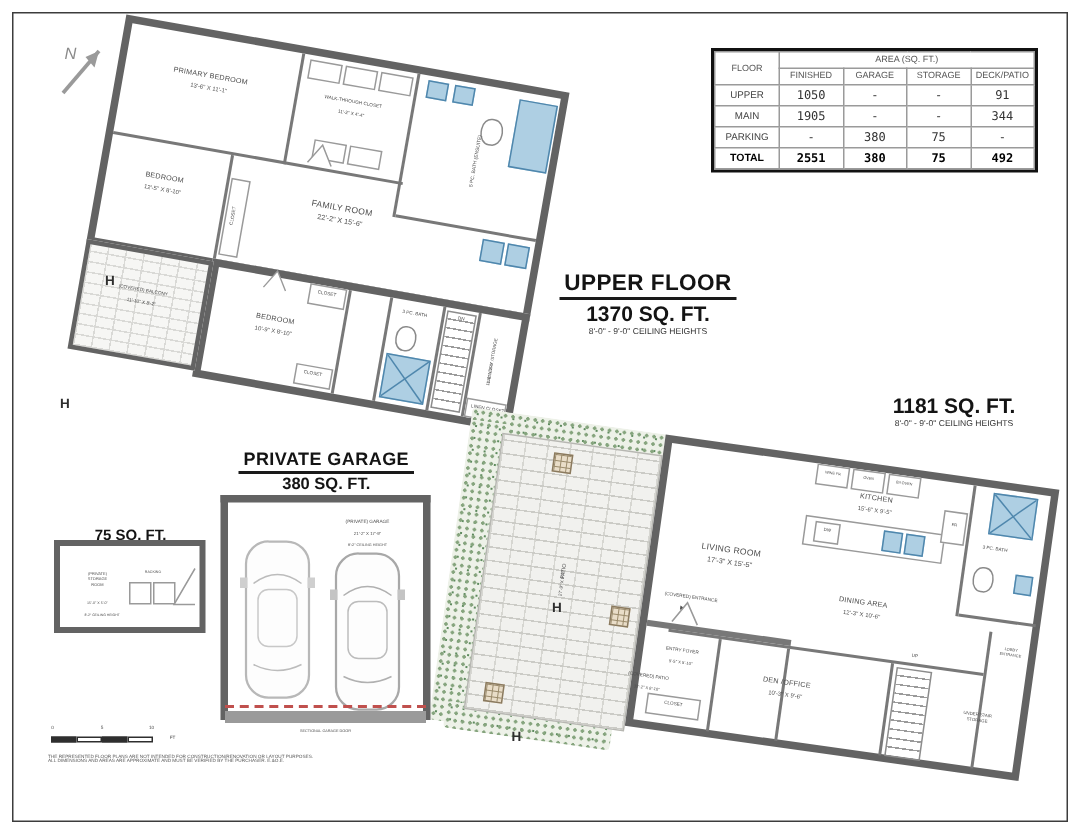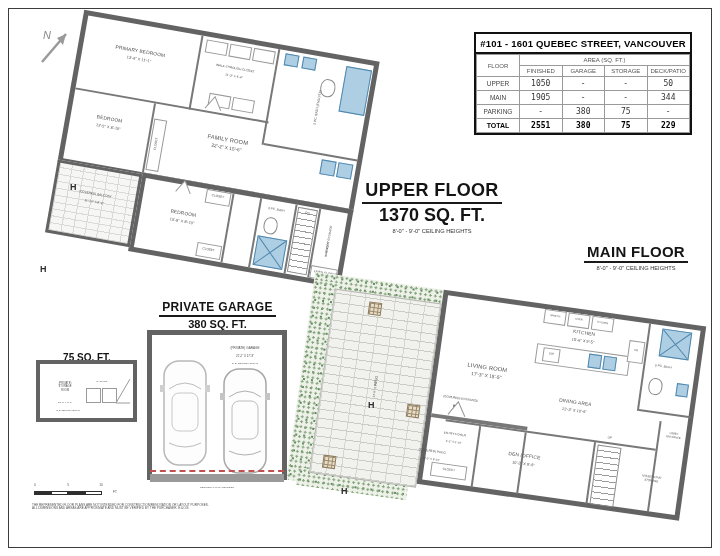--- a/index.html
+++ b/index.html
@@ -77,60 +77,59 @@
 <div class="page">
   <div class="frame"></div>
 
   <svg class="abs" style="left:30px;top:22px" width="48" height="48" viewBox="0 0 48 48">
     <line x1="12" y1="40" x2="36" y2="12" stroke="#9a9a9a" stroke-width="2.5"></line>
     <polygon points="36,12 27,16 33,23" fill="#9a9a9a"></polygon>
     <text x="13" y="17" font-size="11" fill="#8a8a8a" font-family="Liberation Sans" font-style="italic">N</text>
   </svg>
 
   <div class="area-table">
-    <div class="ttitle">#101 - 1601 QUEBEC STREET, VANCOUVER</div>
     <table>
       <tbody>
           <tr>
         <td rowspan="2" class="hdr" style="width:42px">FLOOR</td>
         <td colspan="4" class="hdr">AREA (SQ. FT.)</td>
       </tr>
       <tr>
         <td class="hdr">FINISHED</td>
         <td class="hdr">GARAGE</td>
         <td class="hdr">STORAGE</td>
         <td class="hdr">DECK/PATIO</td>
       </tr>
       <tr>
         <td class="rowlab">UPPER</td>
         <td class="num">1050</td>
         <td class="num">-</td>
         <td class="num">-</td>
-        <td class="num">50</td>
+        <td class="num">91</td>
       </tr>
       <tr>
         <td class="rowlab">MAIN</td>
         <td class="num">1905</td>
         <td class="num">-</td>
         <td class="num">-</td>
         <td class="num">344</td>
       </tr>
       <tr>
         <td class="rowlab">PARKING</td>
         <td class="num">-</td>
         <td class="num">380</td>
         <td class="num">75</td>
         <td class="num">-</td>
       </tr>
       <tr class="total">
         <td class="rowlab">TOTAL</td>
         <td class="num">2551</td>
         <td class="num">380</td>
         <td class="num">75</td>
-        <td class="num">229</td>
+        <td class="num">492</td>
       </tr>
     </tbody>
       </table>
   </div>
 
   <div class="plan-upper">
     <div class="fp" style="left:0;top:0;width:300px;height:155px"></div>
     <div class="fp" style="left:85px;top:150px;width:215px;height:80px"></div>
     <div class="fp balcony" style="left:0;top:152px;width:86px;height:74px"></div>
 
@@ -229,27 +228,28 @@
     <div class="vert" style="left:252px;top:182px;width:58px">
       <div class="t3" style="transform:rotate(-90deg) scale(.5)">LAUNDRY /STORAGE</div>
       <div class="t3" style="transform:rotate(-90deg) scale(.46)">10'-0" X 5'-6"</div>
     </div>
   </div>
 
   <div class="hmark" style="left:70px;top:182px">H</div>
   <div class="hmark" style="left:40px;top:264px">H</div>
 
   <div class="head" style="left:348px;top:180px;width:168px">
-    <div class="t" style="font-size:18px">UPPER FLOOR</div><br>
-    <div class="a" style="font-size:18px">1370 SQ. FT.</div>
+    <div class="t" style="font-size:15px">UPPER FLOOR</div><br>
+    <div class="a" style="font-size:14px">1370 SQ. FT.</div>
     <div class="c">8'-0" - 9'-0" CEILING HEIGHTS</div>
   </div>
 
   <div class="head" style="left:552px;top:243px;width:168px">
-    <div class="t" style="font-size:15px">MAIN FLOOR</div><br>
+    <br>
+    <div class="a" style="font-size:14px">1181 SQ. FT.</div>
     <div class="c">8'-0" - 9'-0" CEILING HEIGHTS</div>
   </div>
 
   <div class="plan-main">
 
     <div class="green" style="left:0;top:0;width:150px;height:16px"></div>
     <div class="green" style="left:0;top:8px;width:26px;height:202px"></div>
     <div class="green" style="left:10px;top:196px;width:112px;height:18px"></div>
 
     <div class="brick" style="left:22px;top:14px;width:108px;height:186px"></div>

